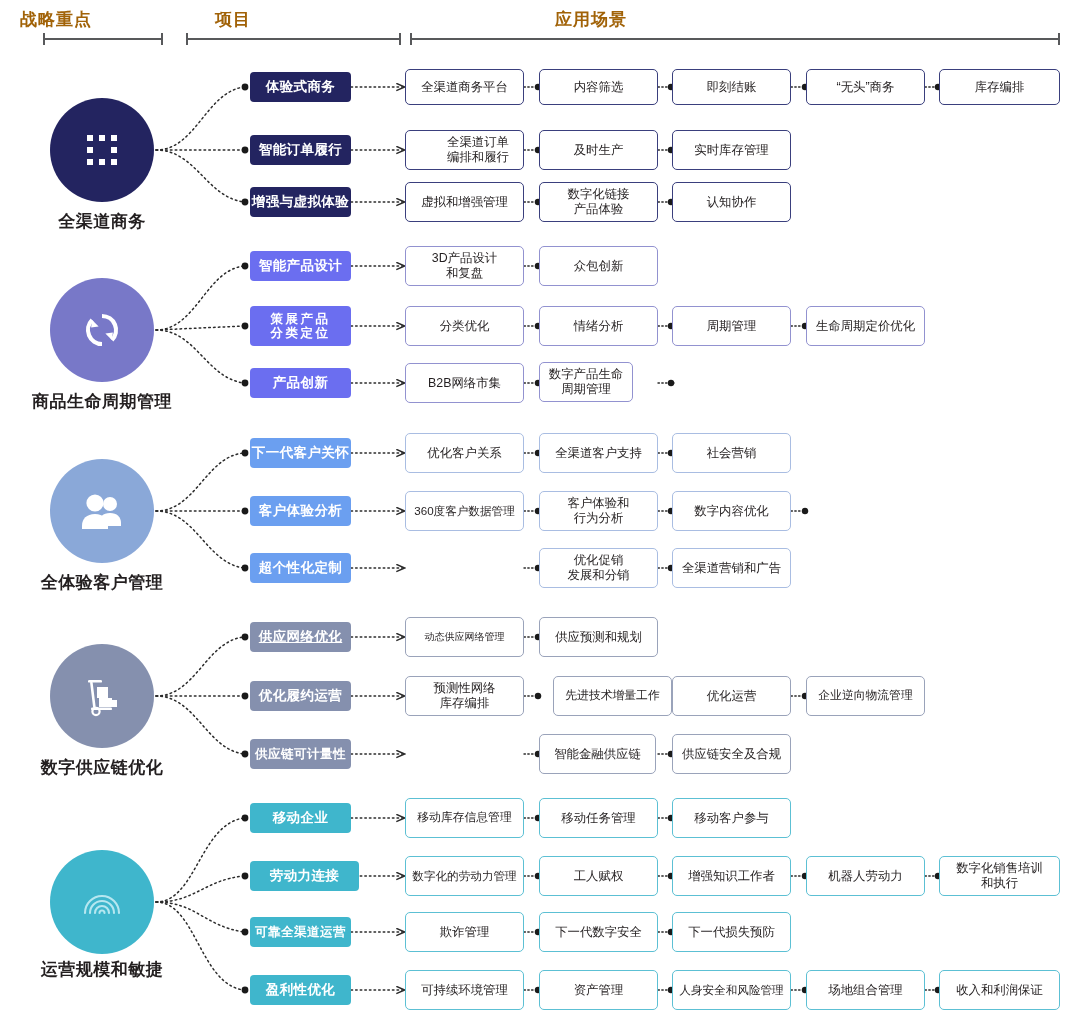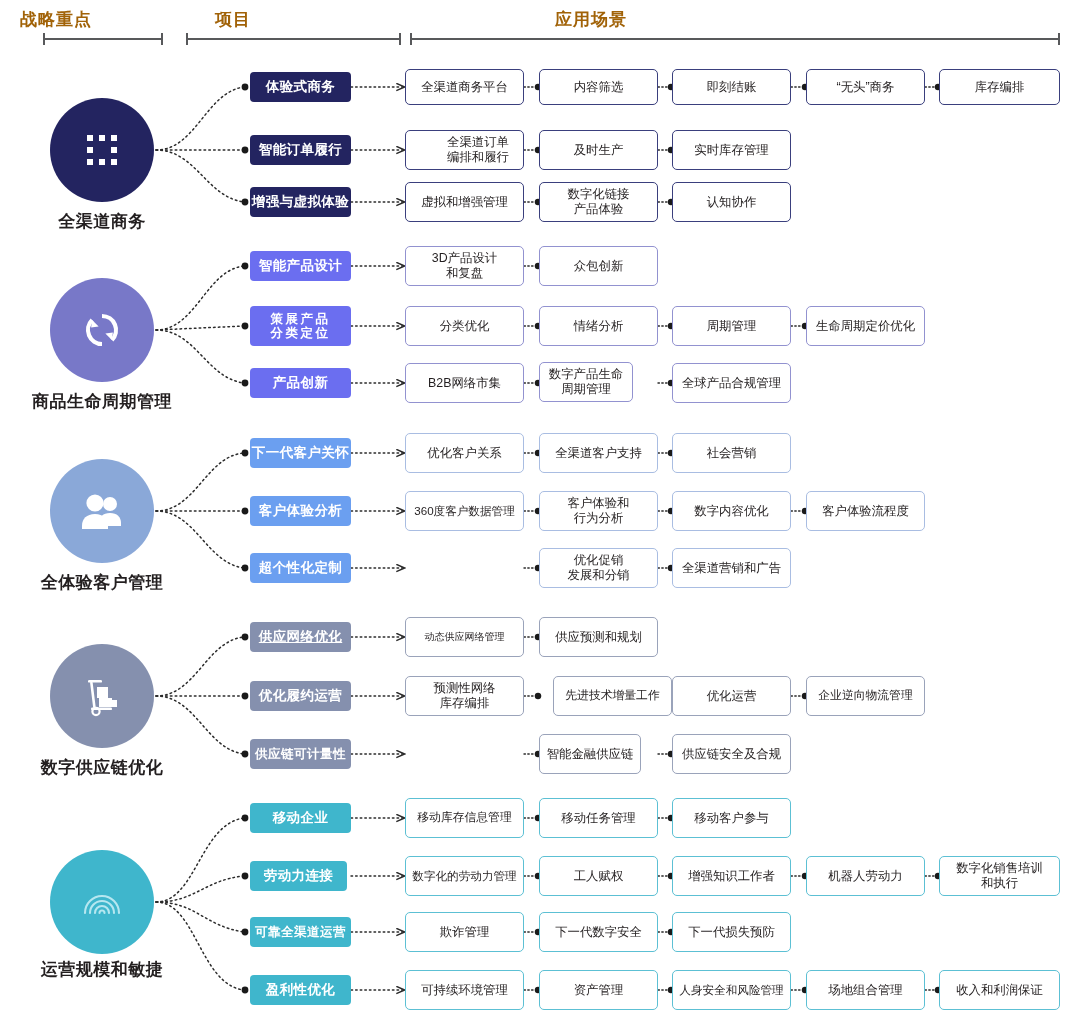--- a/index.html
+++ b/index.html
@@ -355,21 +355,20 @@
   <div class="scen two" style="left:539px; top:246px; width:119px; border-color:#9292d0;">众包创新</div>
 
   <div class="scen two" style="left:405px; top:306px; width:119px; border-color:#9292d0;">分类优化</div>
   <div class="scen two" style="left:539px; top:306px; width:119px; border-color:#9292d0;">情绪分析</div>
   <div class="scen two" style="left:672px; top:306px; width:119px; border-color:#9292d0;">周期管理</div>
   <div class="scen two" style="left:806px; top:306px; width:119px; border-color:#9292d0;">生命周期定价优化</div>
 
   <div class="scen two" style="left:405px; top:363px; width:119px; border-color:#9292d0;">B2B网络市集</div>
   <div class="scen two" style="left:539px; top:362px; width:94px; border-color:#9292d0;">数字产品生命
 周期管理</div>
-  <div class="scen two" style="left:672px; top:363px; width:119px; border-color:#9292d0;">全球产品合规管理</div>
 
   <div class="pillar" style="left:50px; top:459px;">
     <div class="circle" style="background:#8aa8d8;">
       <svg width="46" height="42" viewBox="0 0 46 42">
         <g fill="#ffffff">
           <circle cx="31" cy="14" r="7"></circle>
           <path d="M31,23 c7,0 11,4 11,10 l0,3 l-22,0 l0,-3 c0,-6 4,-10 11,-10 z"></path>
           <circle cx="16" cy="13" r="8.6"></circle>
           <path d="M16,24 c8.4,0 13,5 13,11.6 l0,3.4 l-26,0 l0,-3.4 C3,29 7.6,24 16,24 z"></path>
         </g>
@@ -383,21 +382,20 @@
   <div class="proj" style="left:250px; top:553px; width:101px; background:#6b9ff0;">超个性化定制</div>
 
   <div class="scen two" style="left:405px; top:433px; width:119px; border-color:#a9bde2;">优化客户关系</div>
   <div class="scen two" style="left:539px; top:433px; width:119px; border-color:#a9bde2;">全渠道客户支持</div>
   <div class="scen two" style="left:672px; top:433px; width:119px; border-color:#a9bde2;">社会营销</div>
 
   <div class="scen two" style="left:405px; top:491px; width:119px; border-color:#a9bde2; font-size:11.6px;">360度客户数据管理</div>
   <div class="scen two" style="left:539px; top:491px; width:119px; border-color:#a9bde2;">客户体验和
 行为分析</div>
   <div class="scen two" style="left:672px; top:491px; width:119px; border-color:#a9bde2;">数字内容优化</div>
-  <div class="scen two" style="left:806px; top:491px; width:119px; border-color:#a9bde2;">客户体验流程度</div>
 
   <div class="scen two" style="left:539px; top:548px; width:119px; border-color:#a9bde2;">优化促销
 发展和分销</div>
   <div class="scen two" style="left:672px; top:548px; width:119px; border-color:#a9bde2;">全渠道营销和广告</div>
 
   <div class="pillar" style="left:50px; top:644px;">
     <div class="circle" style="background:#8590ae;">
       <svg width="46" height="46" viewBox="0 0 46 46">
         <g fill="#ffffff">
           <rect x="9" y="7" width="14" height="2.6" rx="1.2"></rect>
@@ -419,39 +417,39 @@
 
   <div class="scen two" style="left:405px; top:617px; width:119px; border-color:#9aa3ba; font-size:10px;">动态供应网络管理</div>
   <div class="scen two" style="left:539px; top:617px; width:119px; border-color:#9aa3ba;">供应预测和规划</div>
 
   <div class="scen two" style="left:405px; top:676px; width:119px; border-color:#9aa3ba;">预测性网络
 库存编排</div>
   <div class="scen two" style="left:539px; top:676px; width:119px; border-color:#9aa3ba; font-size:11.8px;margin-left:14px;">先进技术增量工作</div>
   <div class="scen two" style="left:672px; top:676px; width:119px; border-color:#9aa3ba;">优化运营</div>
   <div class="scen two" style="left:806px; top:676px; width:119px; border-color:#9aa3ba; font-size:11.8px;">企业逆向物流管理</div>
 
-  <div class="scen two" style="left:539px; top:734px; width:102px; border-color:#9aa3ba;">智能金融供应链</div>
+  <div class="scen two" style="left:539px; top:734px; width:117px; border-color:#9aa3ba;">智能金融供应链</div>
   <div class="scen two" style="left:672px; top:734px; width:119px; border-color:#9aa3ba;">供应链安全及合规</div>
 
   <div class="pillar" style="left:50px; top:850px;">
     <div class="circle" style="background:#3fb6cc;">
       <svg width="46" height="46" viewBox="0 0 46 46">
         <g fill="none" stroke="#b6e7f0" stroke-width="2.1" stroke-linecap="round">
           <path d="M6,34 A17,17 0 0 1 40,34"></path>
           <path d="M11,34 A12,12 0 0 1 35,34"></path>
           <path d="M16,34 A7,7 0 0 1 30,34"></path>
           <path d="M20.5,34 A2.5,2.5 0 0 1 25.5,34"></path>
         </g>
       </svg>
     </div>
     <div class="ptitle" style="top:108px;">运营规模和敏捷</div>
   </div>
 
   <div class="proj" style="left:250px; top:803px; width:101px; background:#3fb6cc;">移动企业</div>
-  <div class="proj" style="left:250px; top:861px; width:97px; background:#3fb6cc;">劳动力连接</div>
+  <div class="proj" style="left:250px; top:861px; width:109px; background:#3fb6cc;">劳动力连接</div>
   <div class="proj" style="left:250px; top:917px; width:101px; background:#3fb6cc; font-size:12.6px;">可靠全渠道运营</div>
   <div class="proj" style="left:250px; top:975px; width:101px; background:#3fb6cc;">盈利性优化</div>
 
   <div class="scen two" style="left:405px; top:798px; width:119px; border-color:#5cc0d4; font-size:11.8px;">移动库存信息管理</div>
   <div class="scen two" style="left:539px; top:798px; width:119px; border-color:#5cc0d4;">移动任务管理</div>
   <div class="scen two" style="left:672px; top:798px; width:119px; border-color:#5cc0d4;">移动客户参与</div>
 
   <div class="scen two" style="left:405px; top:856px; width:119px; border-color:#5cc0d4; font-size:11.6px;">数字化的劳动力管理</div>
   <div class="scen two" style="left:539px; top:856px; width:119px; border-color:#5cc0d4;">工人赋权</div>
   <div class="scen two" style="left:672px; top:856px; width:119px; border-color:#5cc0d4;">增强知识工作者</div>

